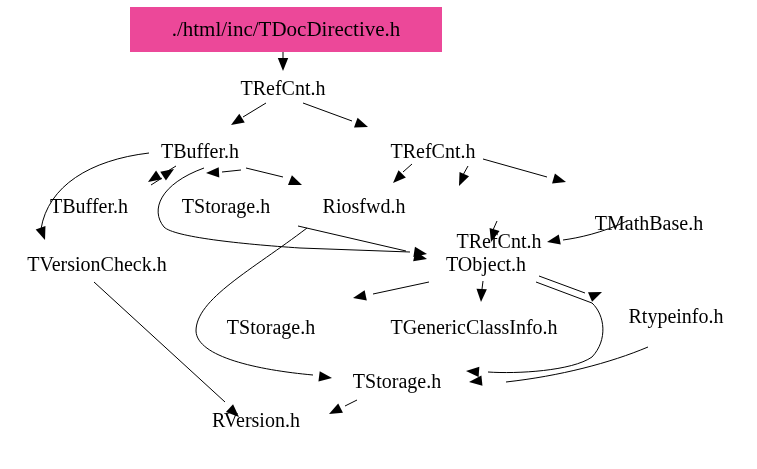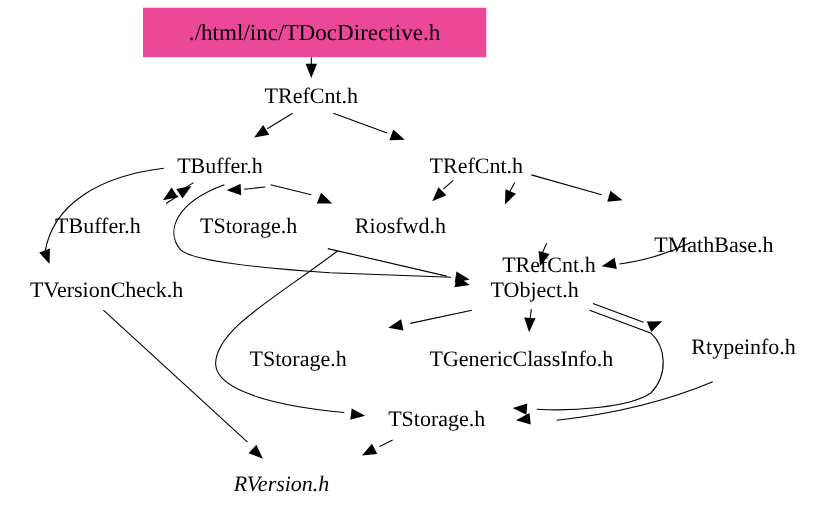--- a/index.html
+++ b/index.html
@@ -78,15 +78,15 @@
       <div class="node" style="left: 226px; top: 206px;">TStorage.h</div>
       <div class="node" style="left: 364px; top: 206px; font-family: Liberation Serif, serif;">Riosfwd.h</div>
       <div class="node" style="left: 499px; top: 206px; margin-top: 35px;">TRefCnt.h</div>
       <div class="node" style="left: 649px; top: 206px; margin-top: 17px;">TMathBase.h</div>
       <div class="node" style="left: 97px; top: 264px;">TVersionCheck.h</div>
       <div class="node" style="left: 486px; top: 264px;">TObject.h</div>
       <div class="node" style="left: 271px; top: 327px;">TStorage.h</div>
       <div class="node" style="left: 474px; top: 327px;">TGenericClassInfo.h</div>
       <div class="node" style="left: 676px; top: 316px;">Rtypeinfo.h</div>
       <div class="node" style="left: 397px; top: 381px;">TStorage.h</div>
-      <div class="node" style="left: 256px; top: 440px; font-style: italic;">RVersion.h</div>
+      <div class="node" style="left: 256px; top: 420px;">RVersion.h</div>
     </div>
 </div>
 
 </body></html>

